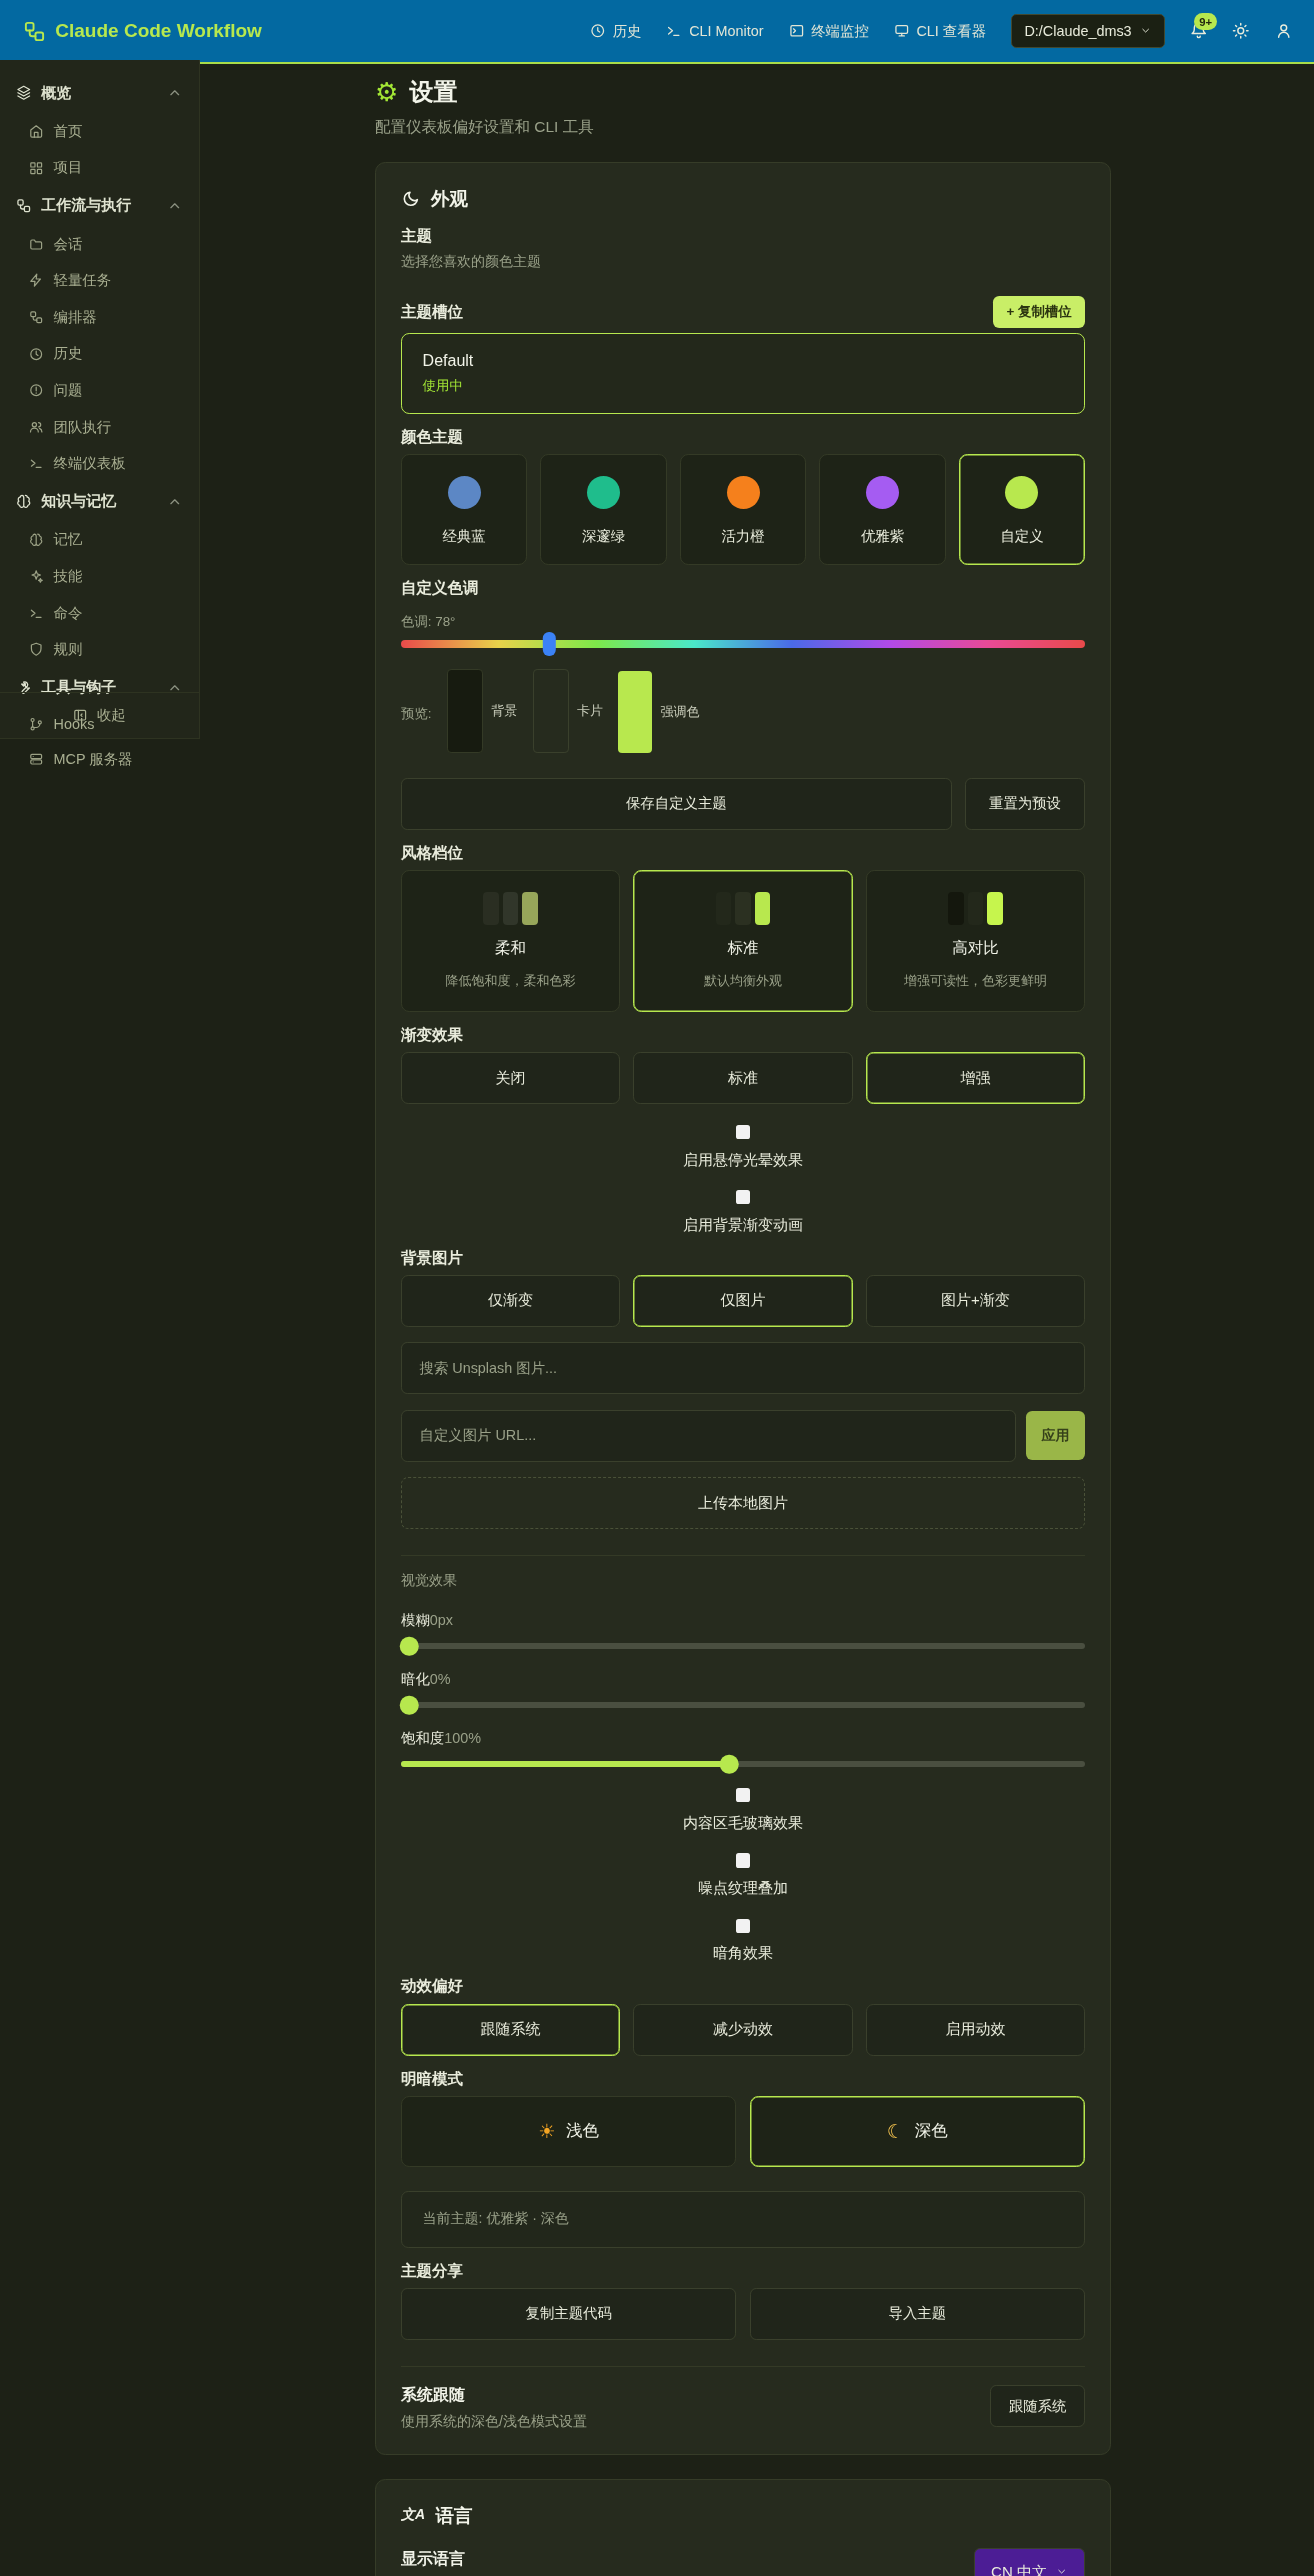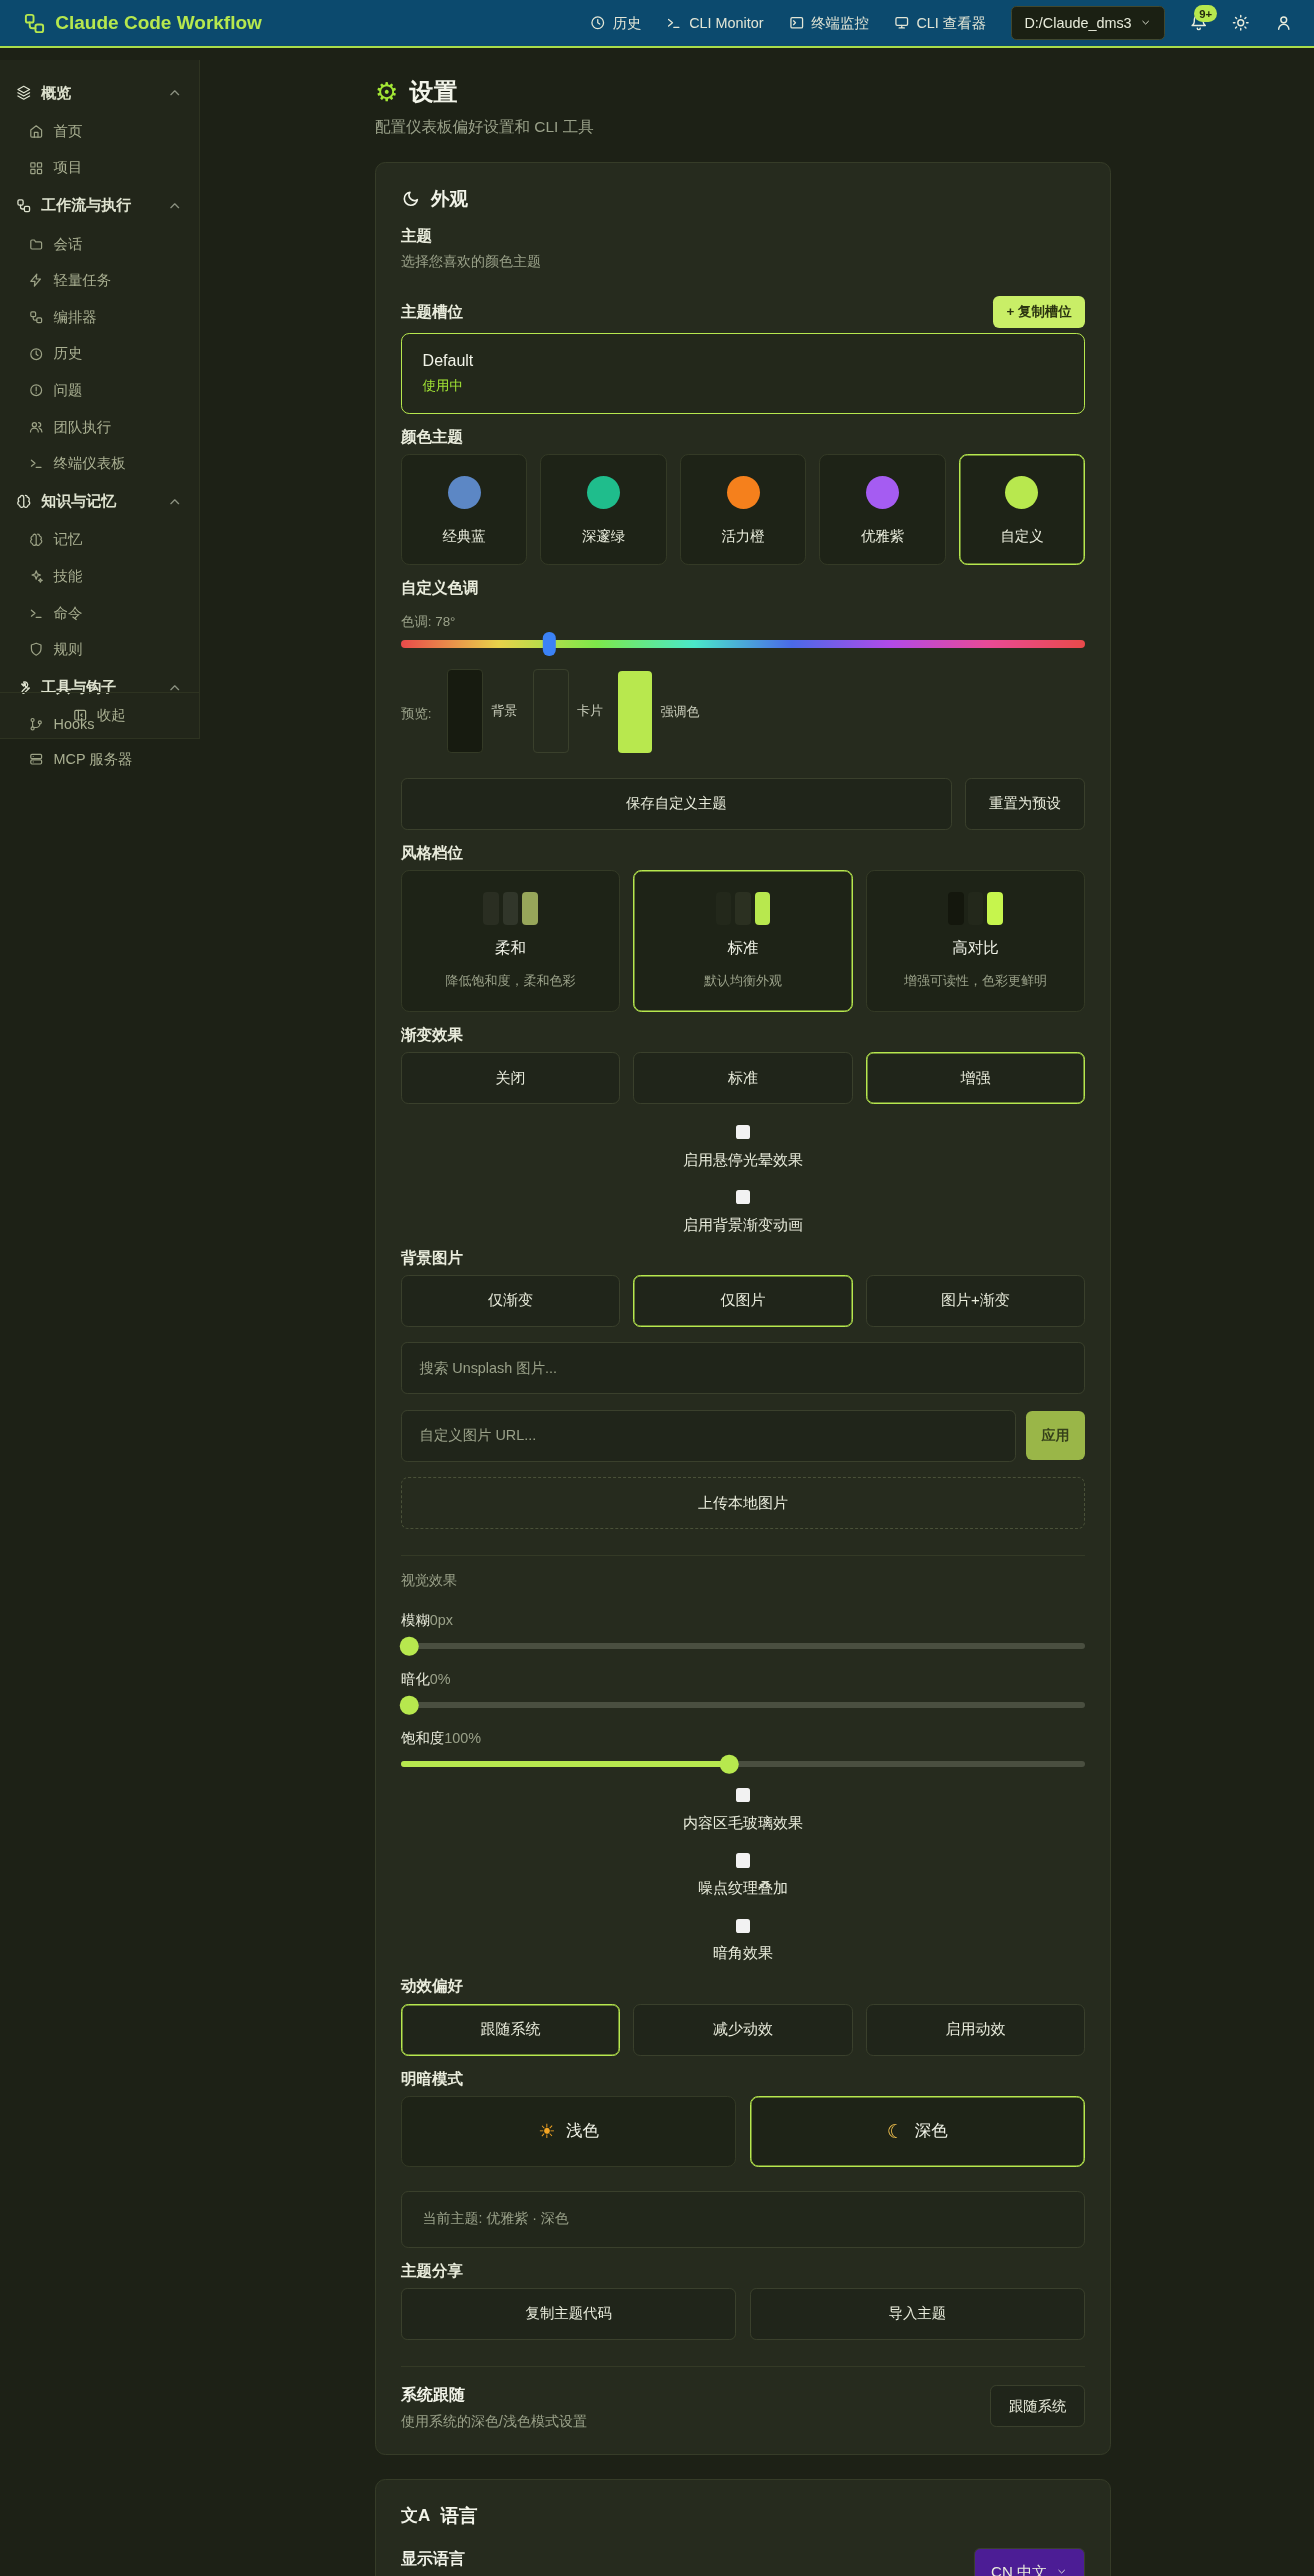--- a/index.html
+++ b/index.html
@@ -4,21 +4,21 @@
 <style>
   html,body{margin:0;padding:0;}
   body{
     width:1315px;height:3572px;overflow:hidden;position:relative;
     background:#1d2116;color:#e9ecdc;
     font-family:"Liberation Sans","DejaVu Sans",sans-serif;
   }
   .row{display:flex;align-items:center;}
   svg.i{stroke:currentColor;fill:none;stroke-width:2;stroke-linecap:round;stroke-linejoin:round;}
   
-  .hdr{height:48px;background:#0c4a6e;border-bottom:2.6px solid #a9dd4a;display:flex;align-items:center;padding:0 23px;box-sizing:border-box;}
+  .hdr{height:64px;background:#0369a1;border-bottom:2.6px solid #a9dd4a;display:flex;align-items:center;padding:0 23px;box-sizing:border-box;}
   .logo{color:#b7e84e;display:flex;align-items:center;gap:9.3px;font-size:19px;font-weight:bold;}
   .hnav{margin-left:auto;display:flex;align-items:center;gap:25px;}
   .hitem{display:flex;align-items:center;gap:7.2px;font-size:14.4px;color:#e3e6d6;cursor:pointer;}
   .hitem svg{width:15.5px;height:15.5px;}
   .proj{background:#1b2013;border:1px solid #41482f;border-radius:5.2px;padding:8.2px 12.4px;display:flex;align-items:center;gap:8.2px;font-size:14.4px;}
   .bellwrap{position:relative;}
   .badge9{position:absolute;top:-8.2px;right:-10.3px;background:#b7e84e;color:#23280f;border-radius:515px;font-size:11.3px;font-weight:bold;padding:2.6px 5.2px;}
   .hicon{width:17.5px;height:17.5px;color:#e9ecdc;}
   
   .sb{position:absolute;left:0;top:60px;width:200px;height:679px;background:#22261a;border-right:1px solid #2e3321;border-bottom:1px solid #2e3321;box-sizing:border-box;padding:13.4px 9.3px 0;}
@@ -639,21 +639,21 @@
       <div>
         <div class="stitle">系统跟随</div>
         <div class="sdesc">使用系统的深色/浅色模式设置</div>
       </div>
       <div class="btn-dark" style="margin-left:auto;">跟随系统</div>
     </div>
   </div>
 
   <div class="card">
     <div class="card-h">
-      <span style="font-size:17px;font-weight:bold;">文A</span>
+      <span style="font-size:14px;font-weight:bold;font-style:italic;">文A</span>
       <span>语言</span>
     </div>
     <div class="setrow">
       <div>
         <div class="stitle">显示语言</div>
         <div class="sdesc">选择界面的首选语言</div>
       </div>
       <div class="selbox" style="margin-left:auto;">
         <span>CN 中文</span>
         <svg class="i" width="11.3" height="11.3" viewBox="0 0 22 22">

